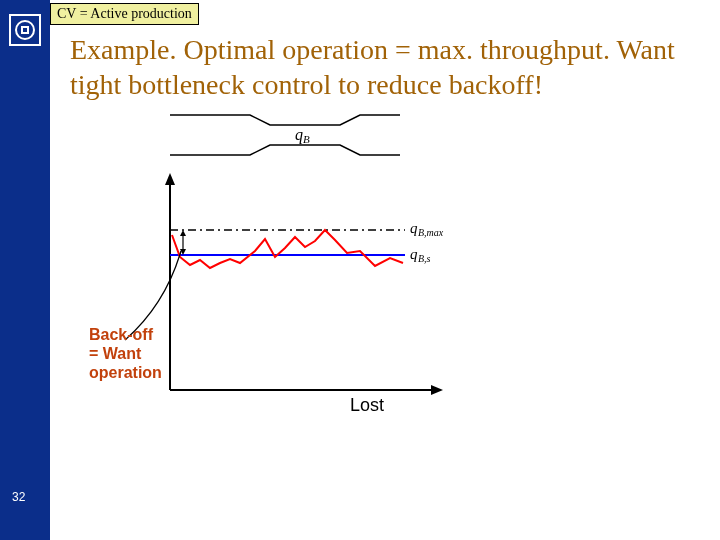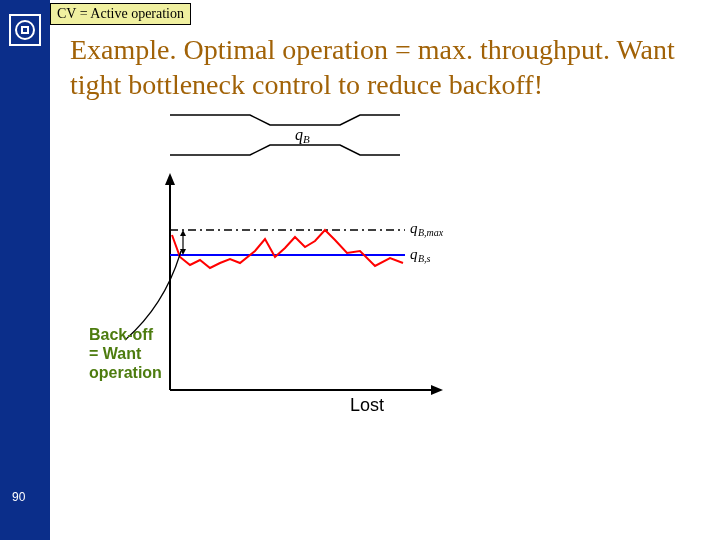--- a/index.html
+++ b/index.html
@@ -49,21 +49,21 @@
     line-height: 1.25;
     color: #a16207;
   }
   .diagram1 { position: absolute; left: 170px; top: 110px; }
   .diagram2 { position: absolute; left: 125px; top: 165px; }
   .backoff {
     position: absolute;
     left: 89px; top: 325px;
     width: 110px;
     font: 600 16px Arial, Helvetica, sans-serif;
-    color: #4d7c0f;
+    color: #c2410c;
     line-height: 1.2;
   }
   .timelabel {
     position: absolute;
     left: 350px; top: 395px;
     font: 18px Arial, Helvetica, sans-serif;
   }
   .pagenum {
     position: absolute;
     left: 12px; top: 490px;
@@ -76,24 +76,24 @@
 
 <div class="sidebar">
   <div class="logo">
     <svg width="32" height="32" viewBox="0 0 32 32">
       <rect x="1" y="1" width="30" height="30" fill="none" stroke="#fff" stroke-width="2"></rect>
       <circle cx="16" cy="16" r="9" fill="none" stroke="#fff" stroke-width="2"></circle>
       <rect x="13" y="13" width="6" height="6" fill="none" stroke="#fff" stroke-width="2"></rect>
     </svg>
   </div>
   <div class="brand">NTNU</div>
-  <div class="pagenum">90</div>
+  <div class="pagenum">32</div>
 </div>
 
-<div class="tagbox">CV = Active operation</div>
+<div class="tagbox">CV = Active production</div>
 
 <div class="title">Example. Optimal operation =  max. throughput. Want tight bottleneck control to reduce backoff!</div>
 
 <svg class="diagram1" width="250" height="55">
   <polyline points="0,5 80,5 100,15 170,15 190,5 230,5" fill="none" stroke="#000" stroke-width="1.5"></polyline>
   <polyline points="0,45 80,45 100,35 170,35 190,45 230,45" fill="none" stroke="#000" stroke-width="1.5"></polyline>
   <text x="125" y="30" font-family="Times New Roman" font-size="16" font-style="italic">q</text>
   <text x="133" y="33" font-family="Times New Roman" font-size="11" font-style="italic">B</text>
 </svg>
 

